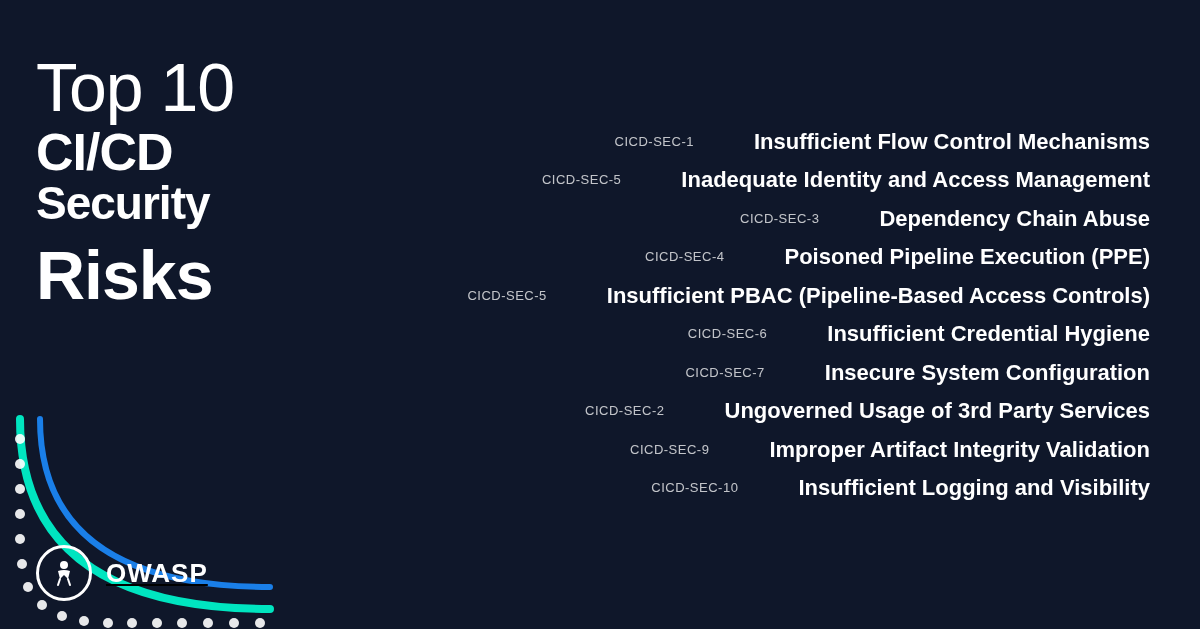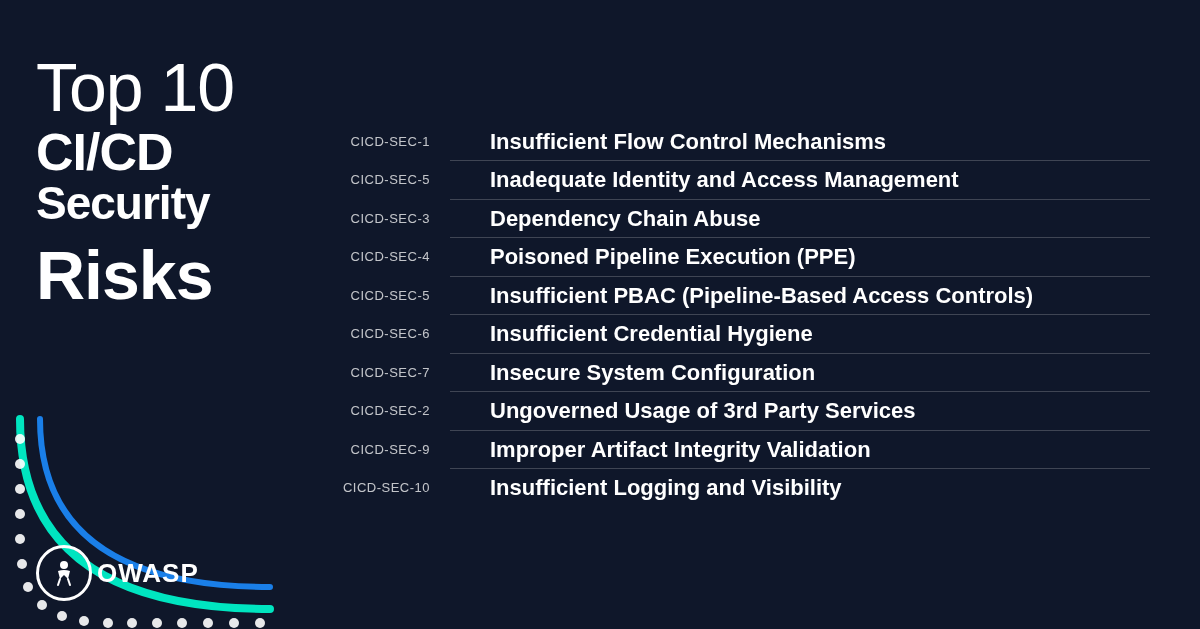--- a/index.html
+++ b/index.html
@@ -75,21 +75,22 @@
       height: 220px;
     }
 
     
     .owasp-logo {
       position: absolute;
       bottom: 28px;
       left: 36px;
       display: flex;
       align-items: center;
-      gap: 5px;
+      gap: 14px;
+      text-decoration: underline;
     }
 
     .owasp-circle {
       width: 56px;
       height: 56px;
       border: 3px solid #ffffff;
       border-radius: 50%;
       display: flex;
       align-items: center;
       justify-content: center;
@@ -104,20 +105,21 @@
 
     
     .right-panel {
       flex: 1;
       height: 100%;
       display: flex;
       flex-direction: column;
       justify-content: center;
       padding: 30px 50px 30px 20px;
       gap: 0;
+      align-items: flex-end;
     }
 
     .risk-item {
       display: flex;
       align-items: center;
       padding: 5px 0;
       gap: 20px;
     }
 
     .risk-code {

